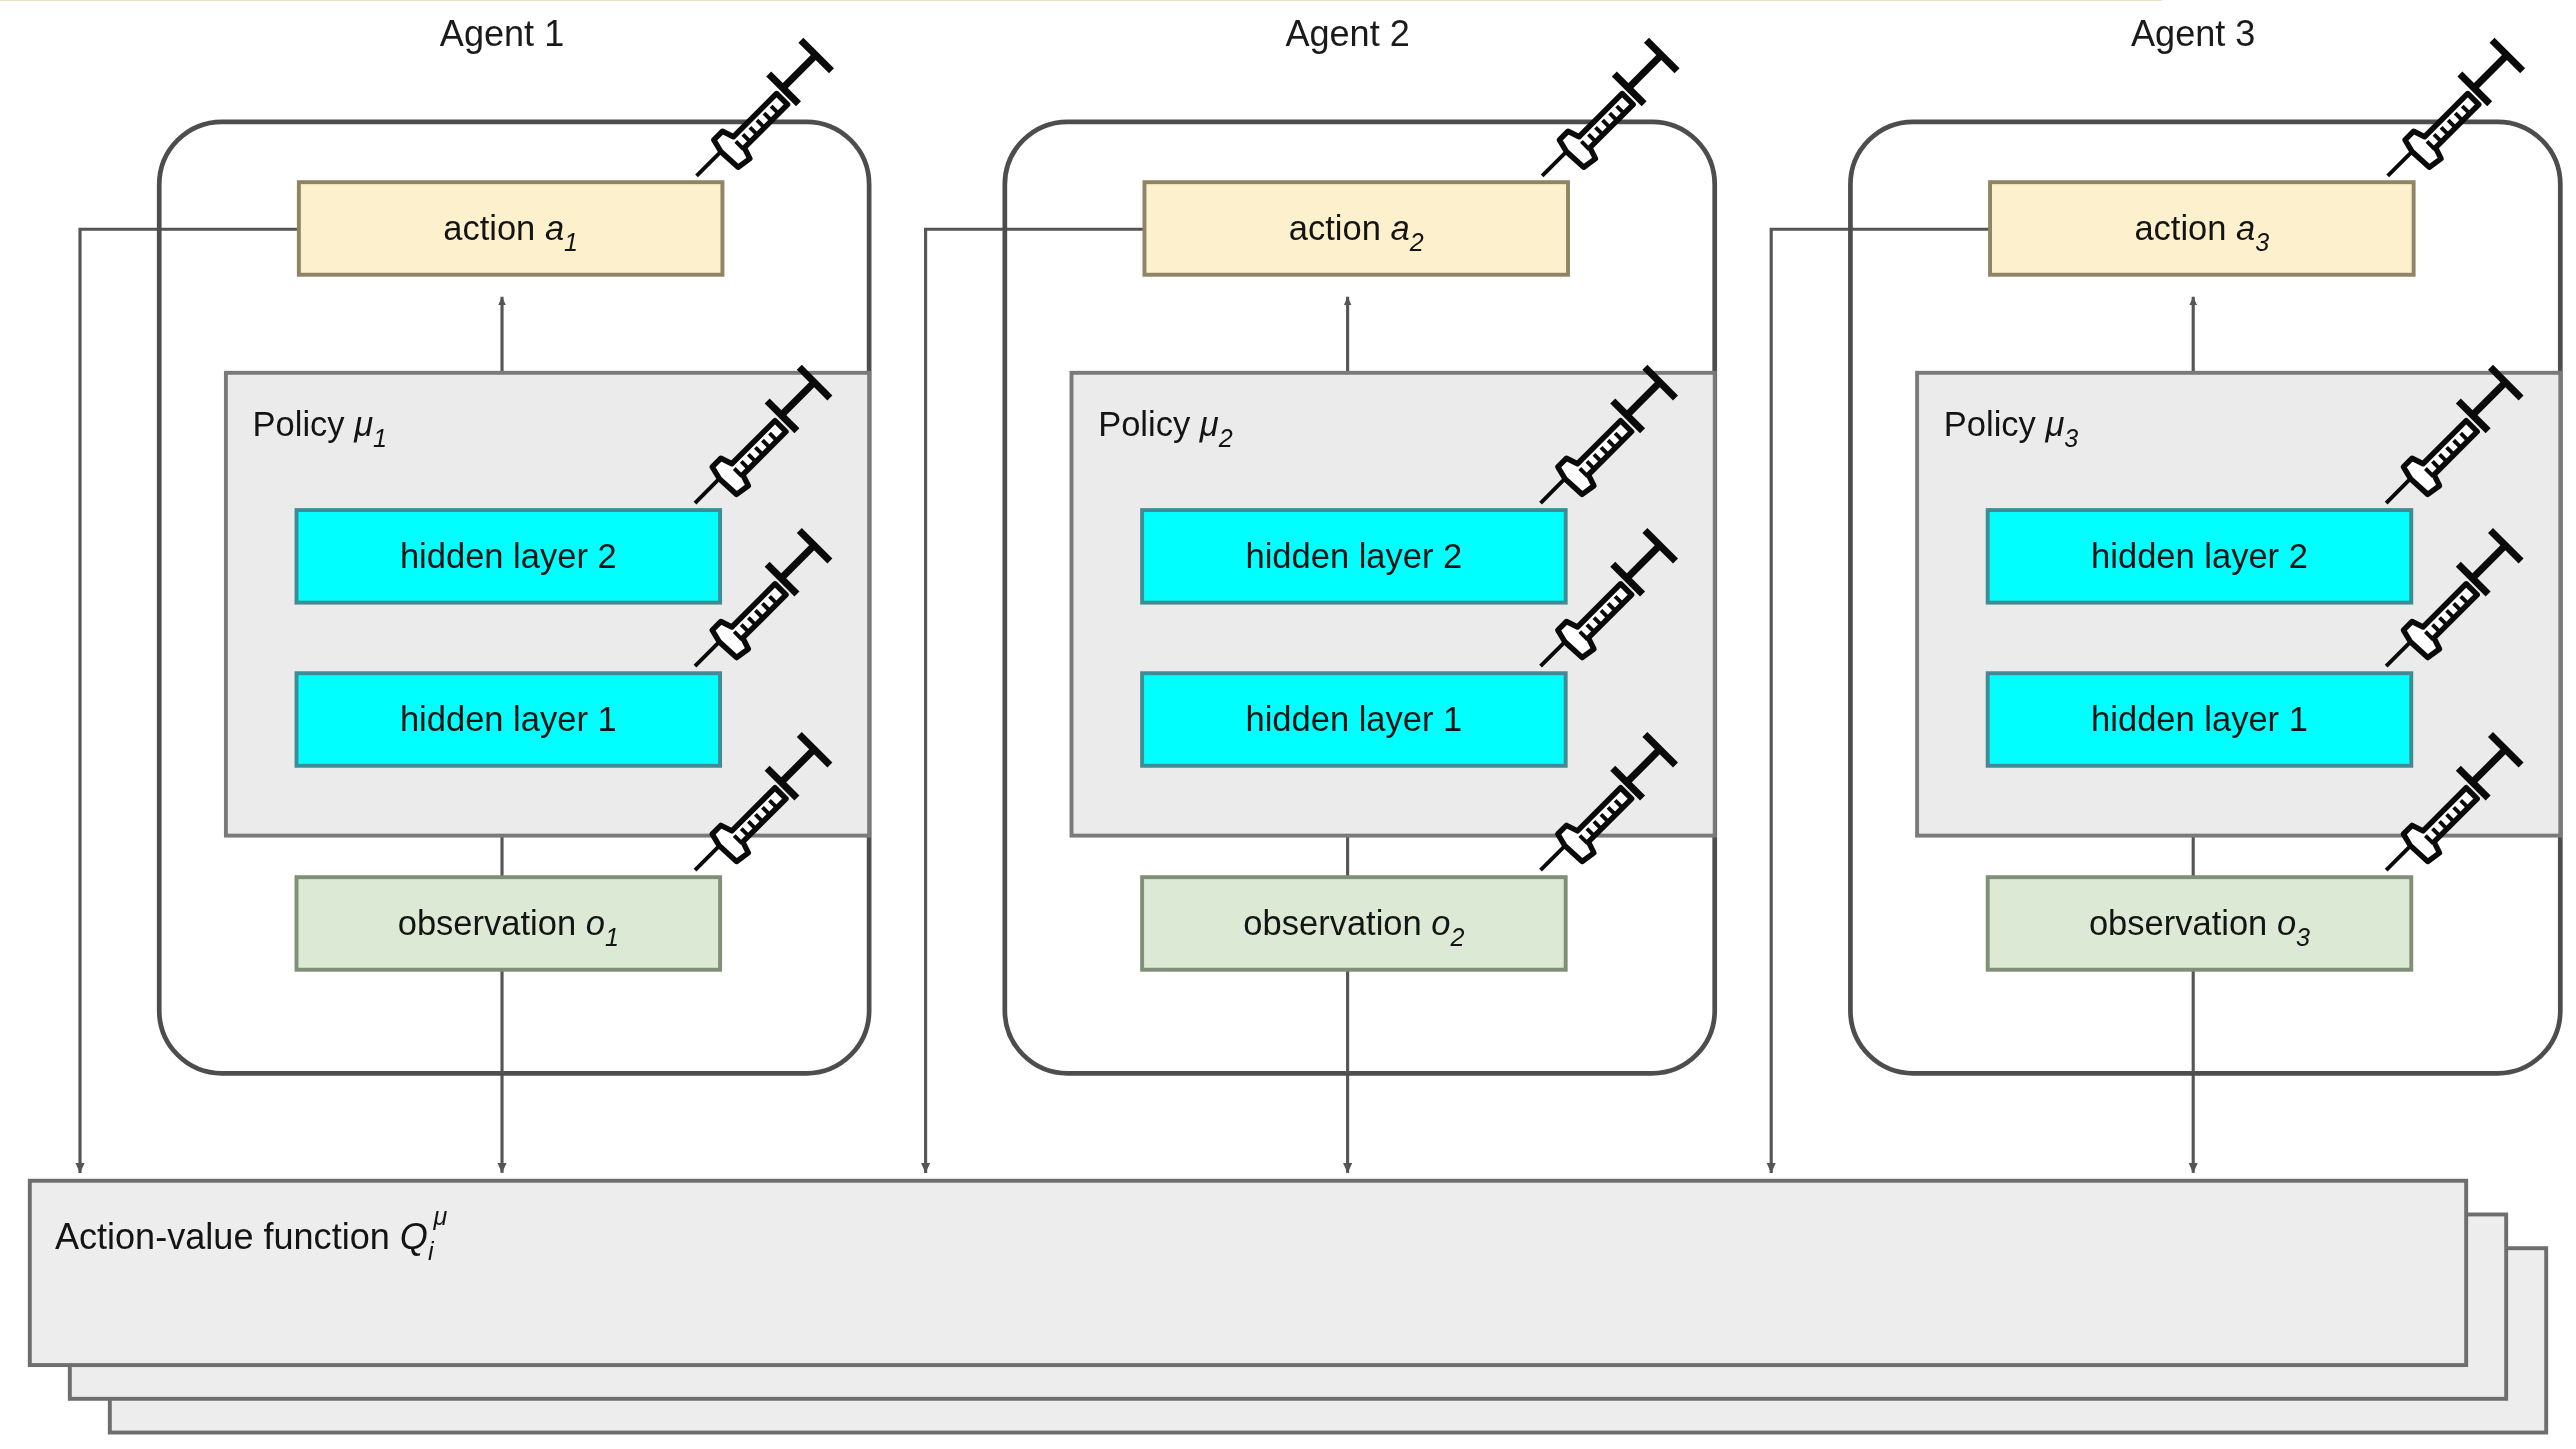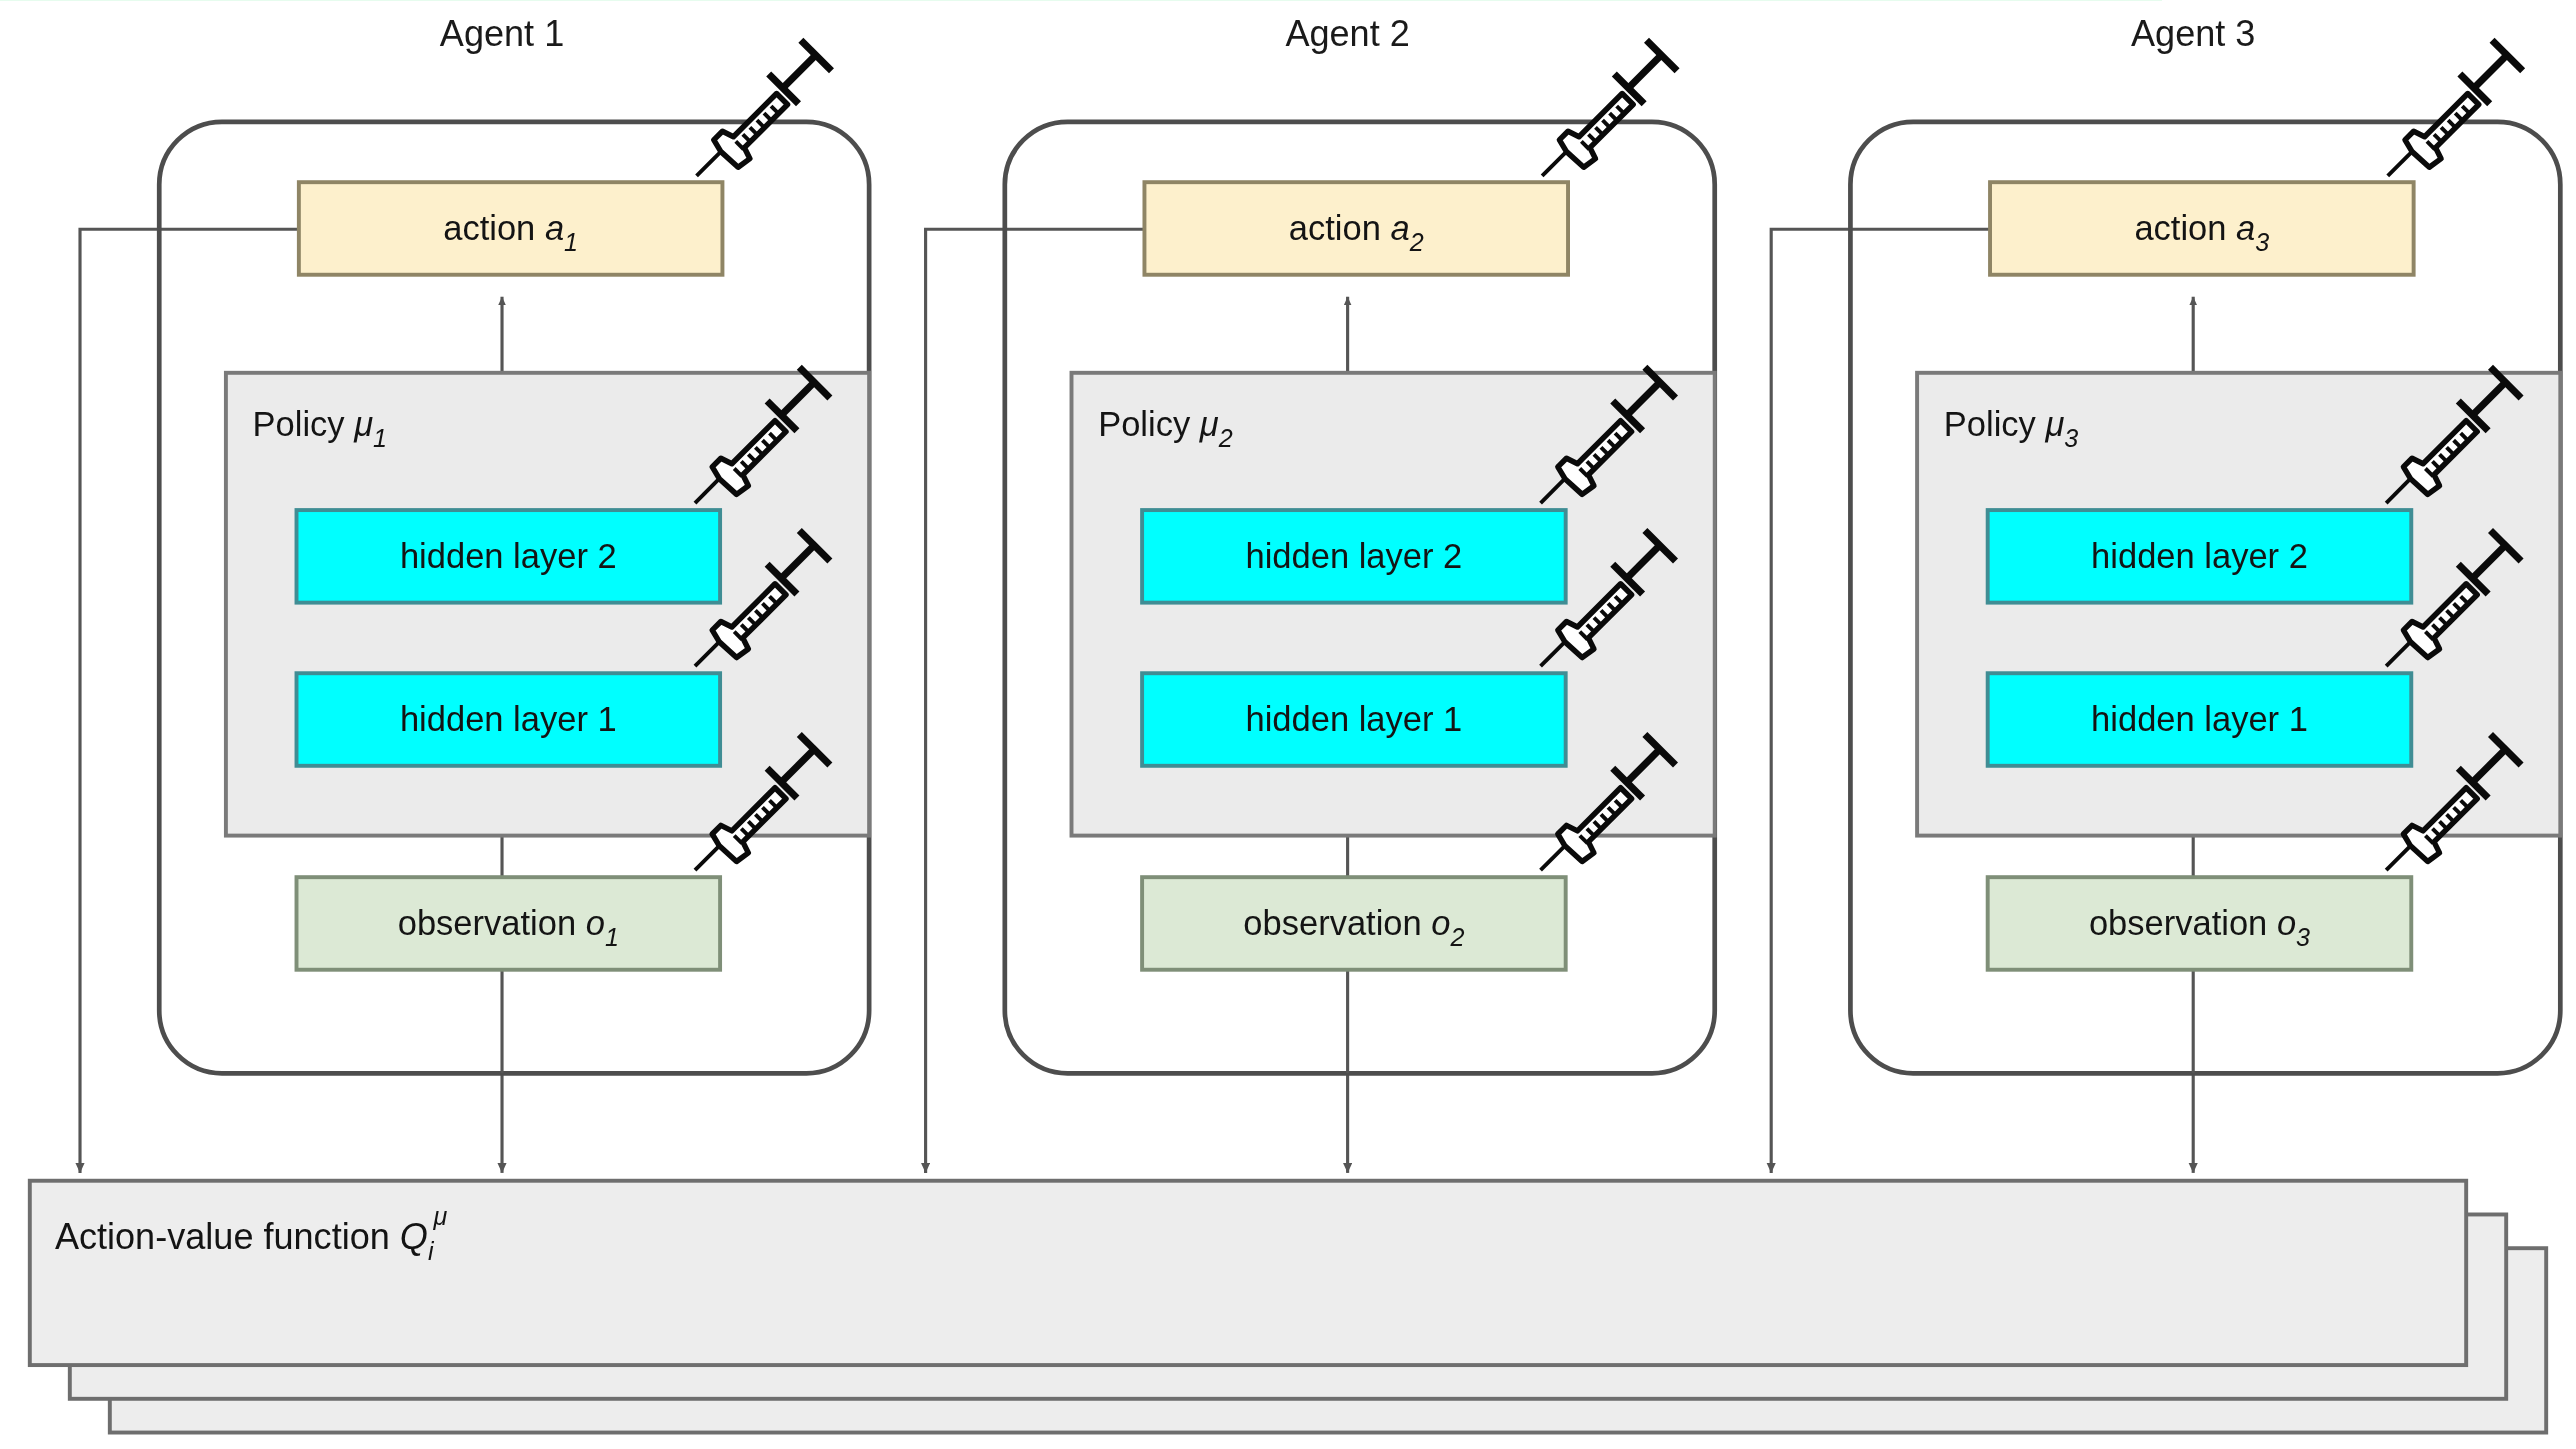--- a/index.html
+++ b/index.html
@@ -1,17 +1,17 @@
 <!DOCTYPE html>
 <html style="font-size:12.6px"><head>
 <meta charset="utf-8">
 <style>
   html,body{margin:0;padding:0;background:#ffffff;}
   body{width:2576px;height:1450px;overflow:hidden;font-family:"Liberation Sans",sans-serif;}
-  #stage{position:relative;width:2162px;height:1450px;background:#86efac;}
+  #stage{position:relative;width:2162px;height:1450px;background:#a16207;}
   svg.diagram{position:absolute;top:0;left:0;width:2576px;height:1450px;display:block;}
   .agent-title{font-family:"Liberation Sans",sans-serif;font-size:46px;fill:#1a1a1a;text-anchor:middle;}
   .box-label{font-family:"Liberation Sans",sans-serif;font-size:44px;fill:#141414;text-anchor:middle;}
   .policy-label{font-family:"Liberation Sans",sans-serif;font-size:44px;fill:#141414;text-anchor:start;}
   .q-label{font-family:"Liberation Sans",sans-serif;font-size:46px;fill:#141414;text-anchor:start;}
   .sub{font-size:32px;font-style:italic;}
   .ital{font-style:italic;}
 </style>
 </head>
 <body>

